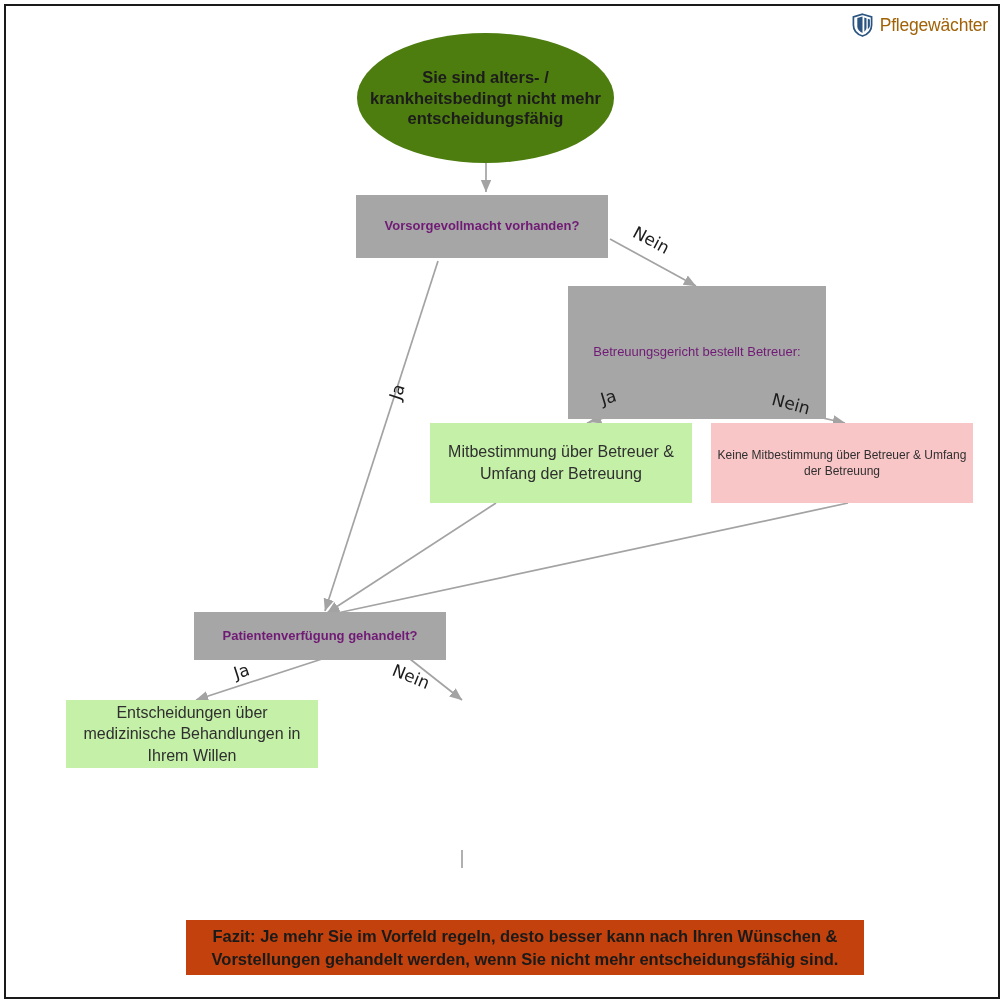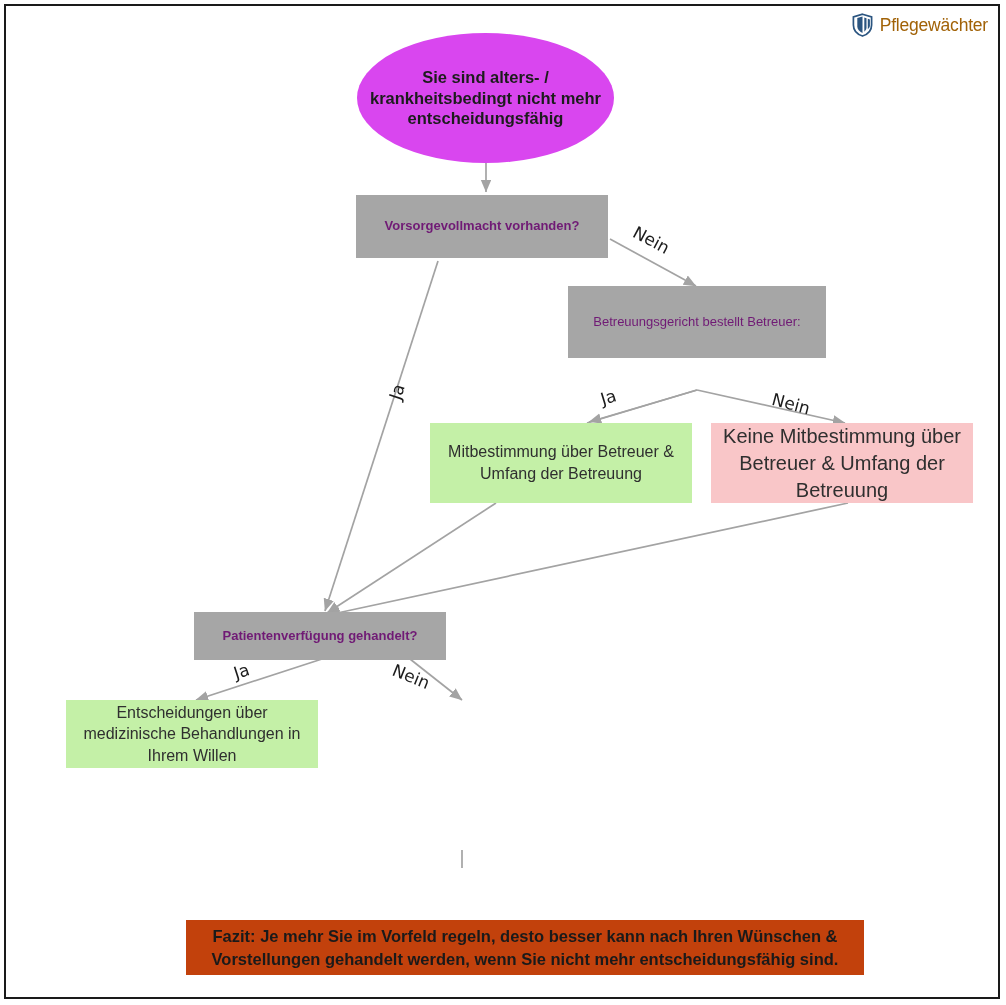--- a/index.html
+++ b/index.html
@@ -44,21 +44,21 @@
     display:flex;align-items:center;justify-content:center;
     text-align:center;
     color:#2b2b2b;
     z-index:3;
     box-sizing:border-box;
   }
   .node .txt{width:100%;padding:0 6px;box-sizing:border-box;}
 
   .ellipse{
     border-radius:50%;
-    background:#d946ef;
+    background:#4d7c0f;
     color:#1c1c1c;
     font-weight:bold;
     font-size:16.5px;
     line-height:1.26;
   }
   .gray{
     background:#a6a6a6;
     font-size:13px;
     line-height:1.3;
     color:#701a75;
@@ -69,21 +69,21 @@
   .gray .line-bold{font-weight:bold;display:block;}
 
   .green{
     background:#c4f0a7;
     font-size:16px;
     line-height:1.35;
     color:#2f2f2f;
   }
   .red{
     background:#f9c6c8;
-    font-size:20px;
+    font-size:12px;
     line-height:1.35;
     color:#2f2f2f;
   }
   .conclusion{
     background:#c2410c;
     color:#1a1a1a;
     font-weight:bold;
     font-size:16.5px;
     line-height:1.38;
   }
@@ -148,21 +148,21 @@
   </svg>
 
   <div class="node ellipse" style="left:357px;top:33px;width:257px;height:130px;">
     <span class="txt">Sie sind alters- / krankheitsbedingt nicht mehr entscheidungsfähig</span>
   </div>
 
   <div class="node gray bold" style="left:356px;top:195px;width:252px;height:63px;">
     <span class="txt">Vorsorgevollmacht vorhanden?</span>
   </div>
 
-  <div class="node gray" style="left:568px;top:286px;width:258px;height:72px;">
+  <div class="node gray" style="left:568px;top:286px;width:258px;height:133px;">
     <span class="txt">
       <span class="line-reg">Betreuungsgericht bestellt Betreuer:</span>
     </span>
   </div>
 
   <div class="node green" style="left:430px;top:423px;width:262px;height:80px;">
     <span class="txt">Mitbestimmung über Betreuer &amp; Umfang der Betreuung</span>
   </div>
 
   <div class="node red" style="left:711px;top:423px;width:262px;height:80px;">

